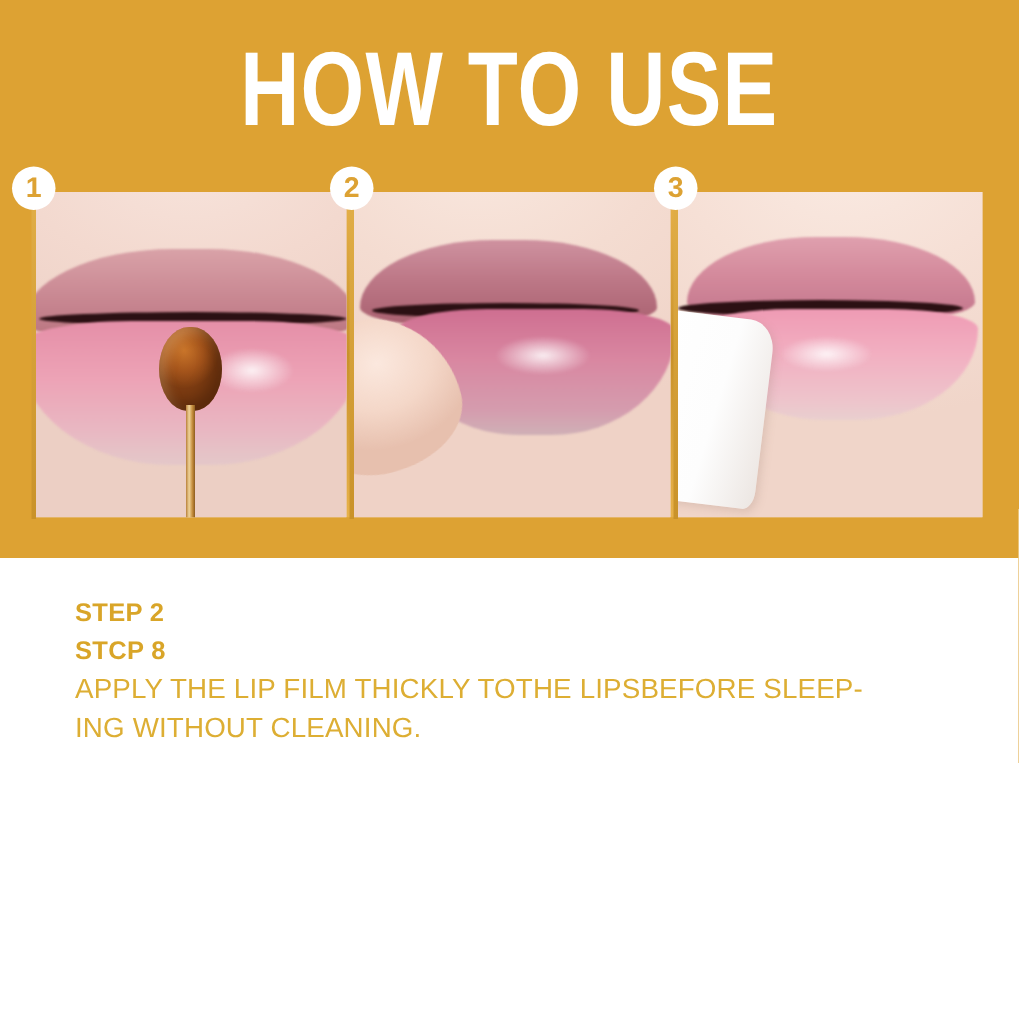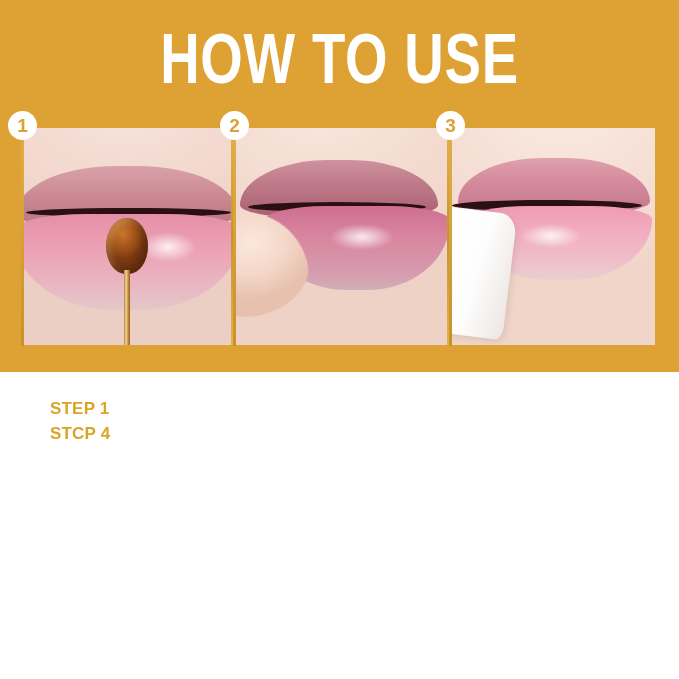--- a/index.html
+++ b/index.html
@@ -240,18 +240,20 @@
 <div class="badge-stem s1"></div>
 <div class="badge-stem s2"></div>
 <div class="badge-stem s3"></div>
 
 <div class="badge b1">1</div>
 <div class="badge b2">2</div>
 <div class="badge b3">3</div>
 
 <div class="instructions">
 
-  <div class="step-heading">STEP 1</div>
-
-  <div class="step-heading">STCP 4</div>
+  <div class="step-heading">STEP 2</div>
+
+  <div class="step-heading">STCP 8</div>
+  <div class="step-body">APPLY THE LIP FILM THICKLY TOTHE LIPSBEFORE SLEEP-
+ING WITHOUT CLEANING.</div>
 
 
 </div>
 
 </body></html>

